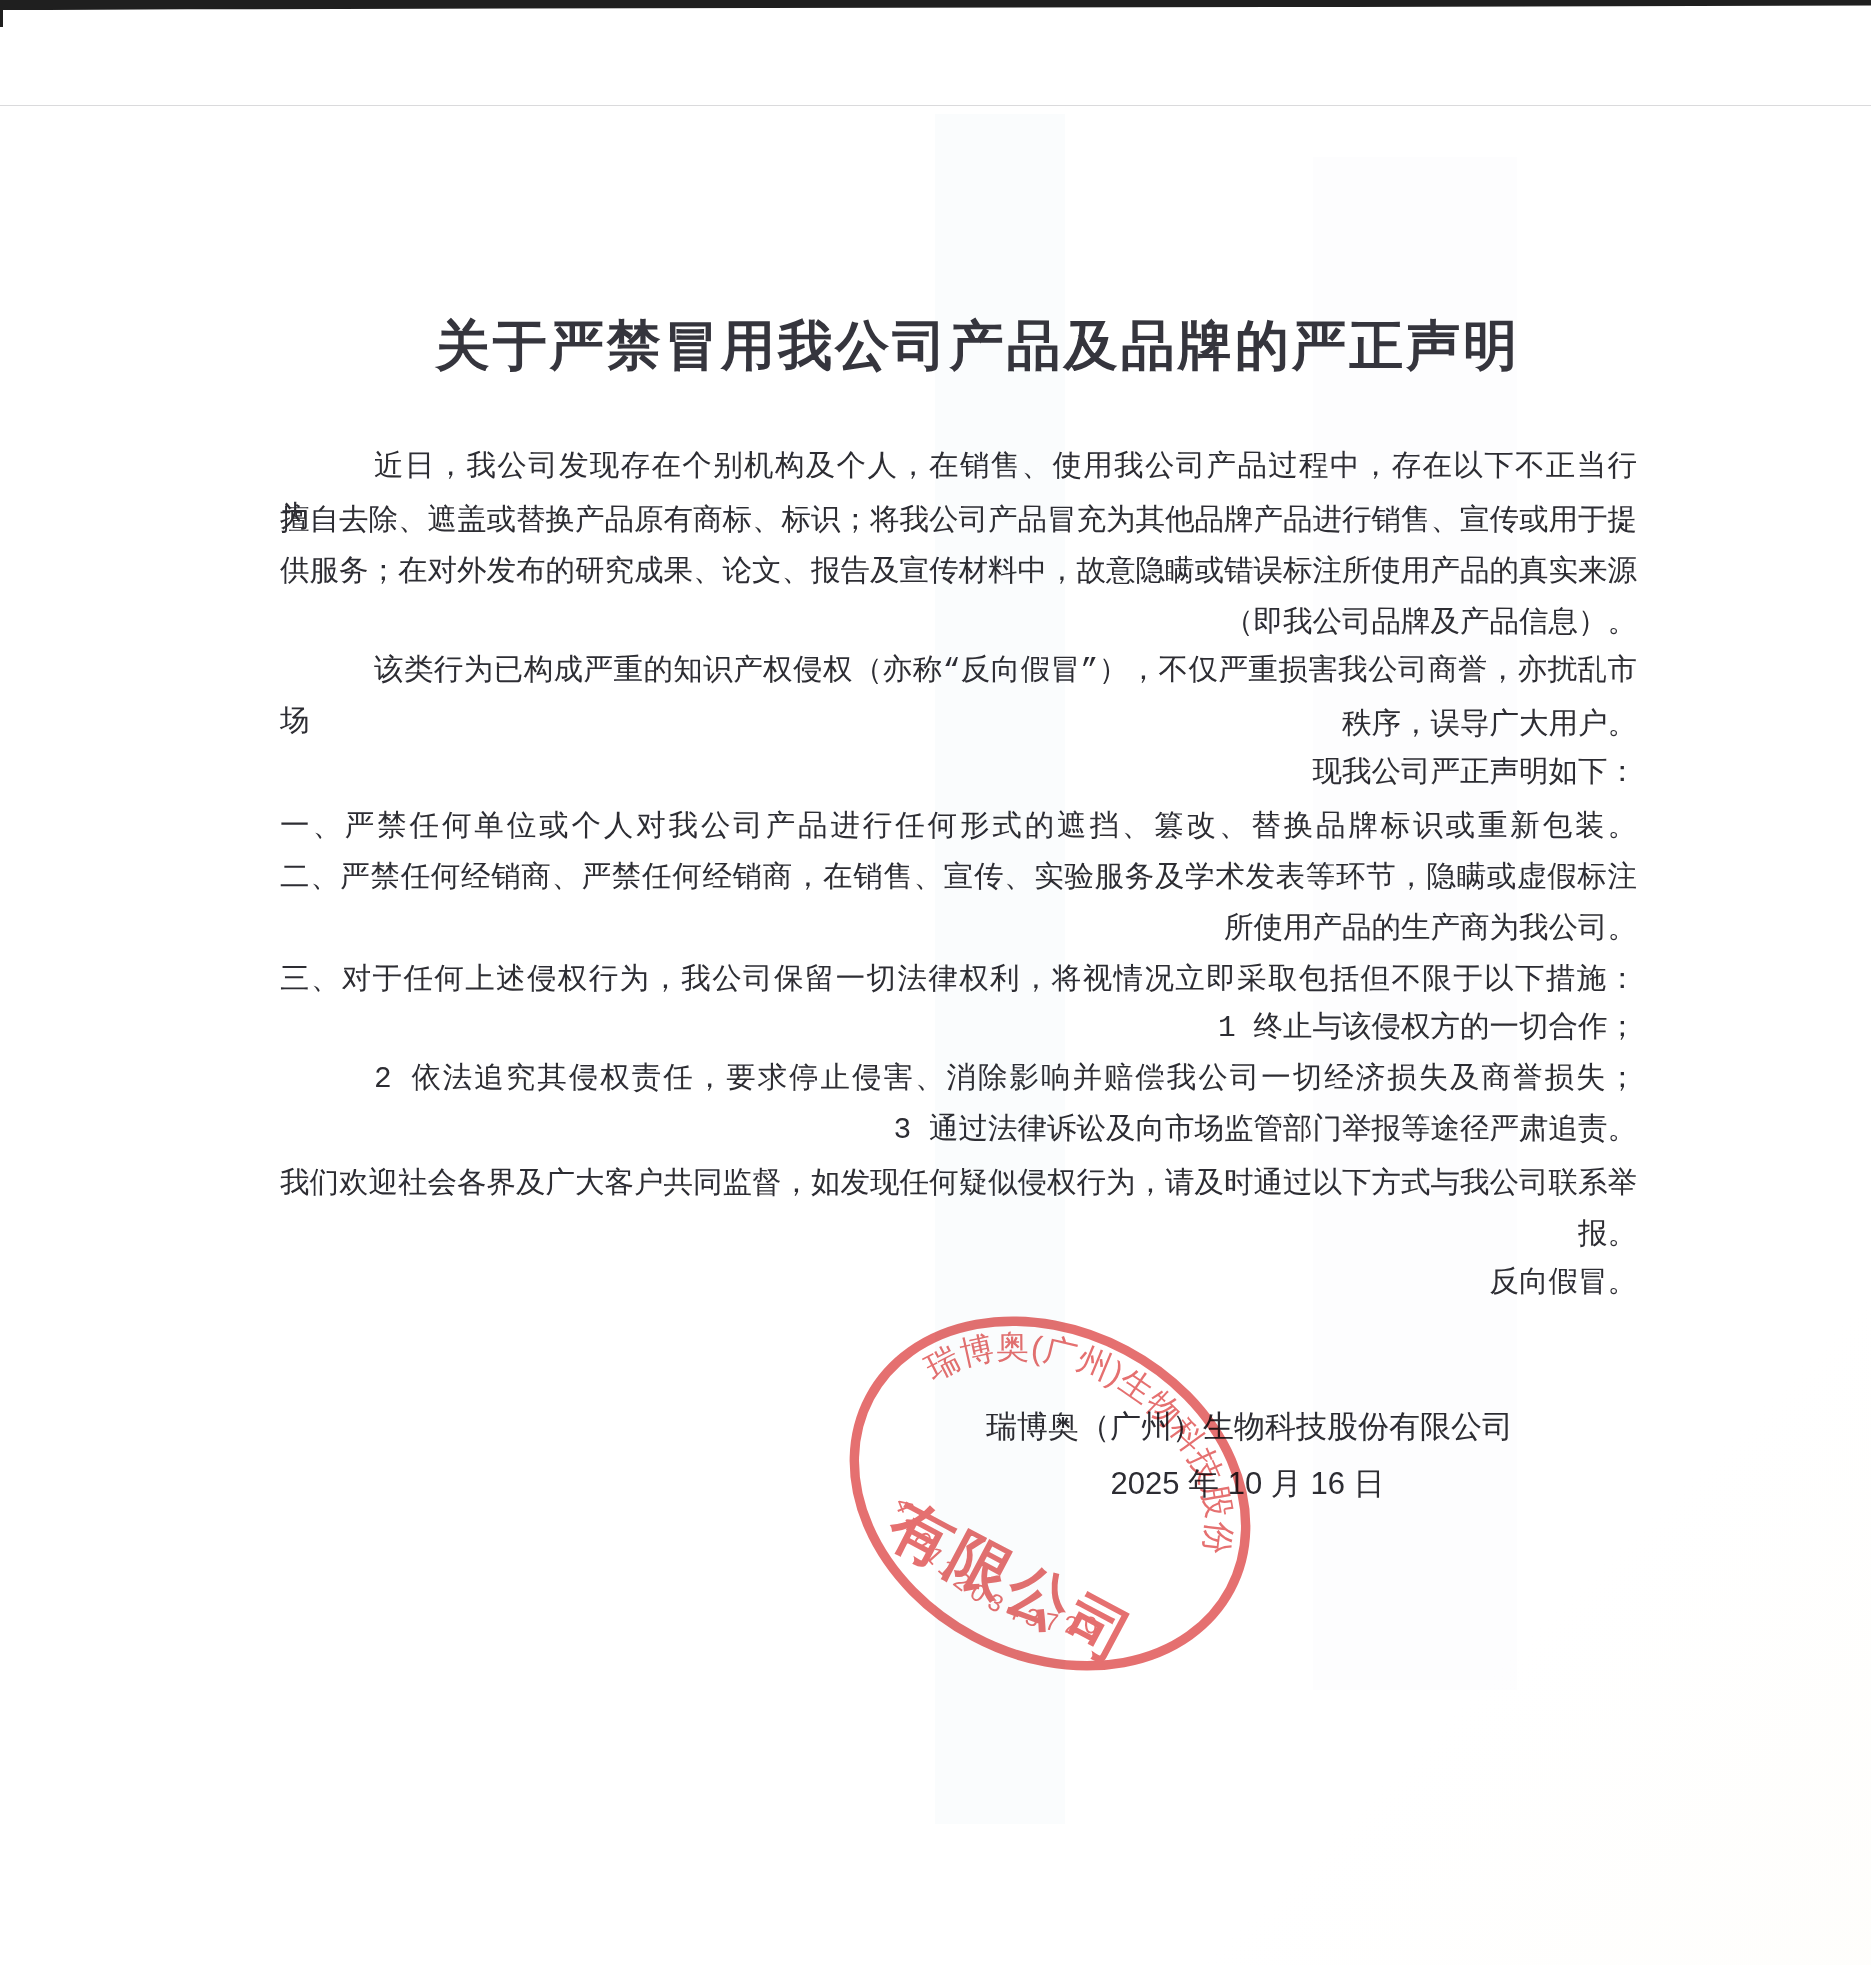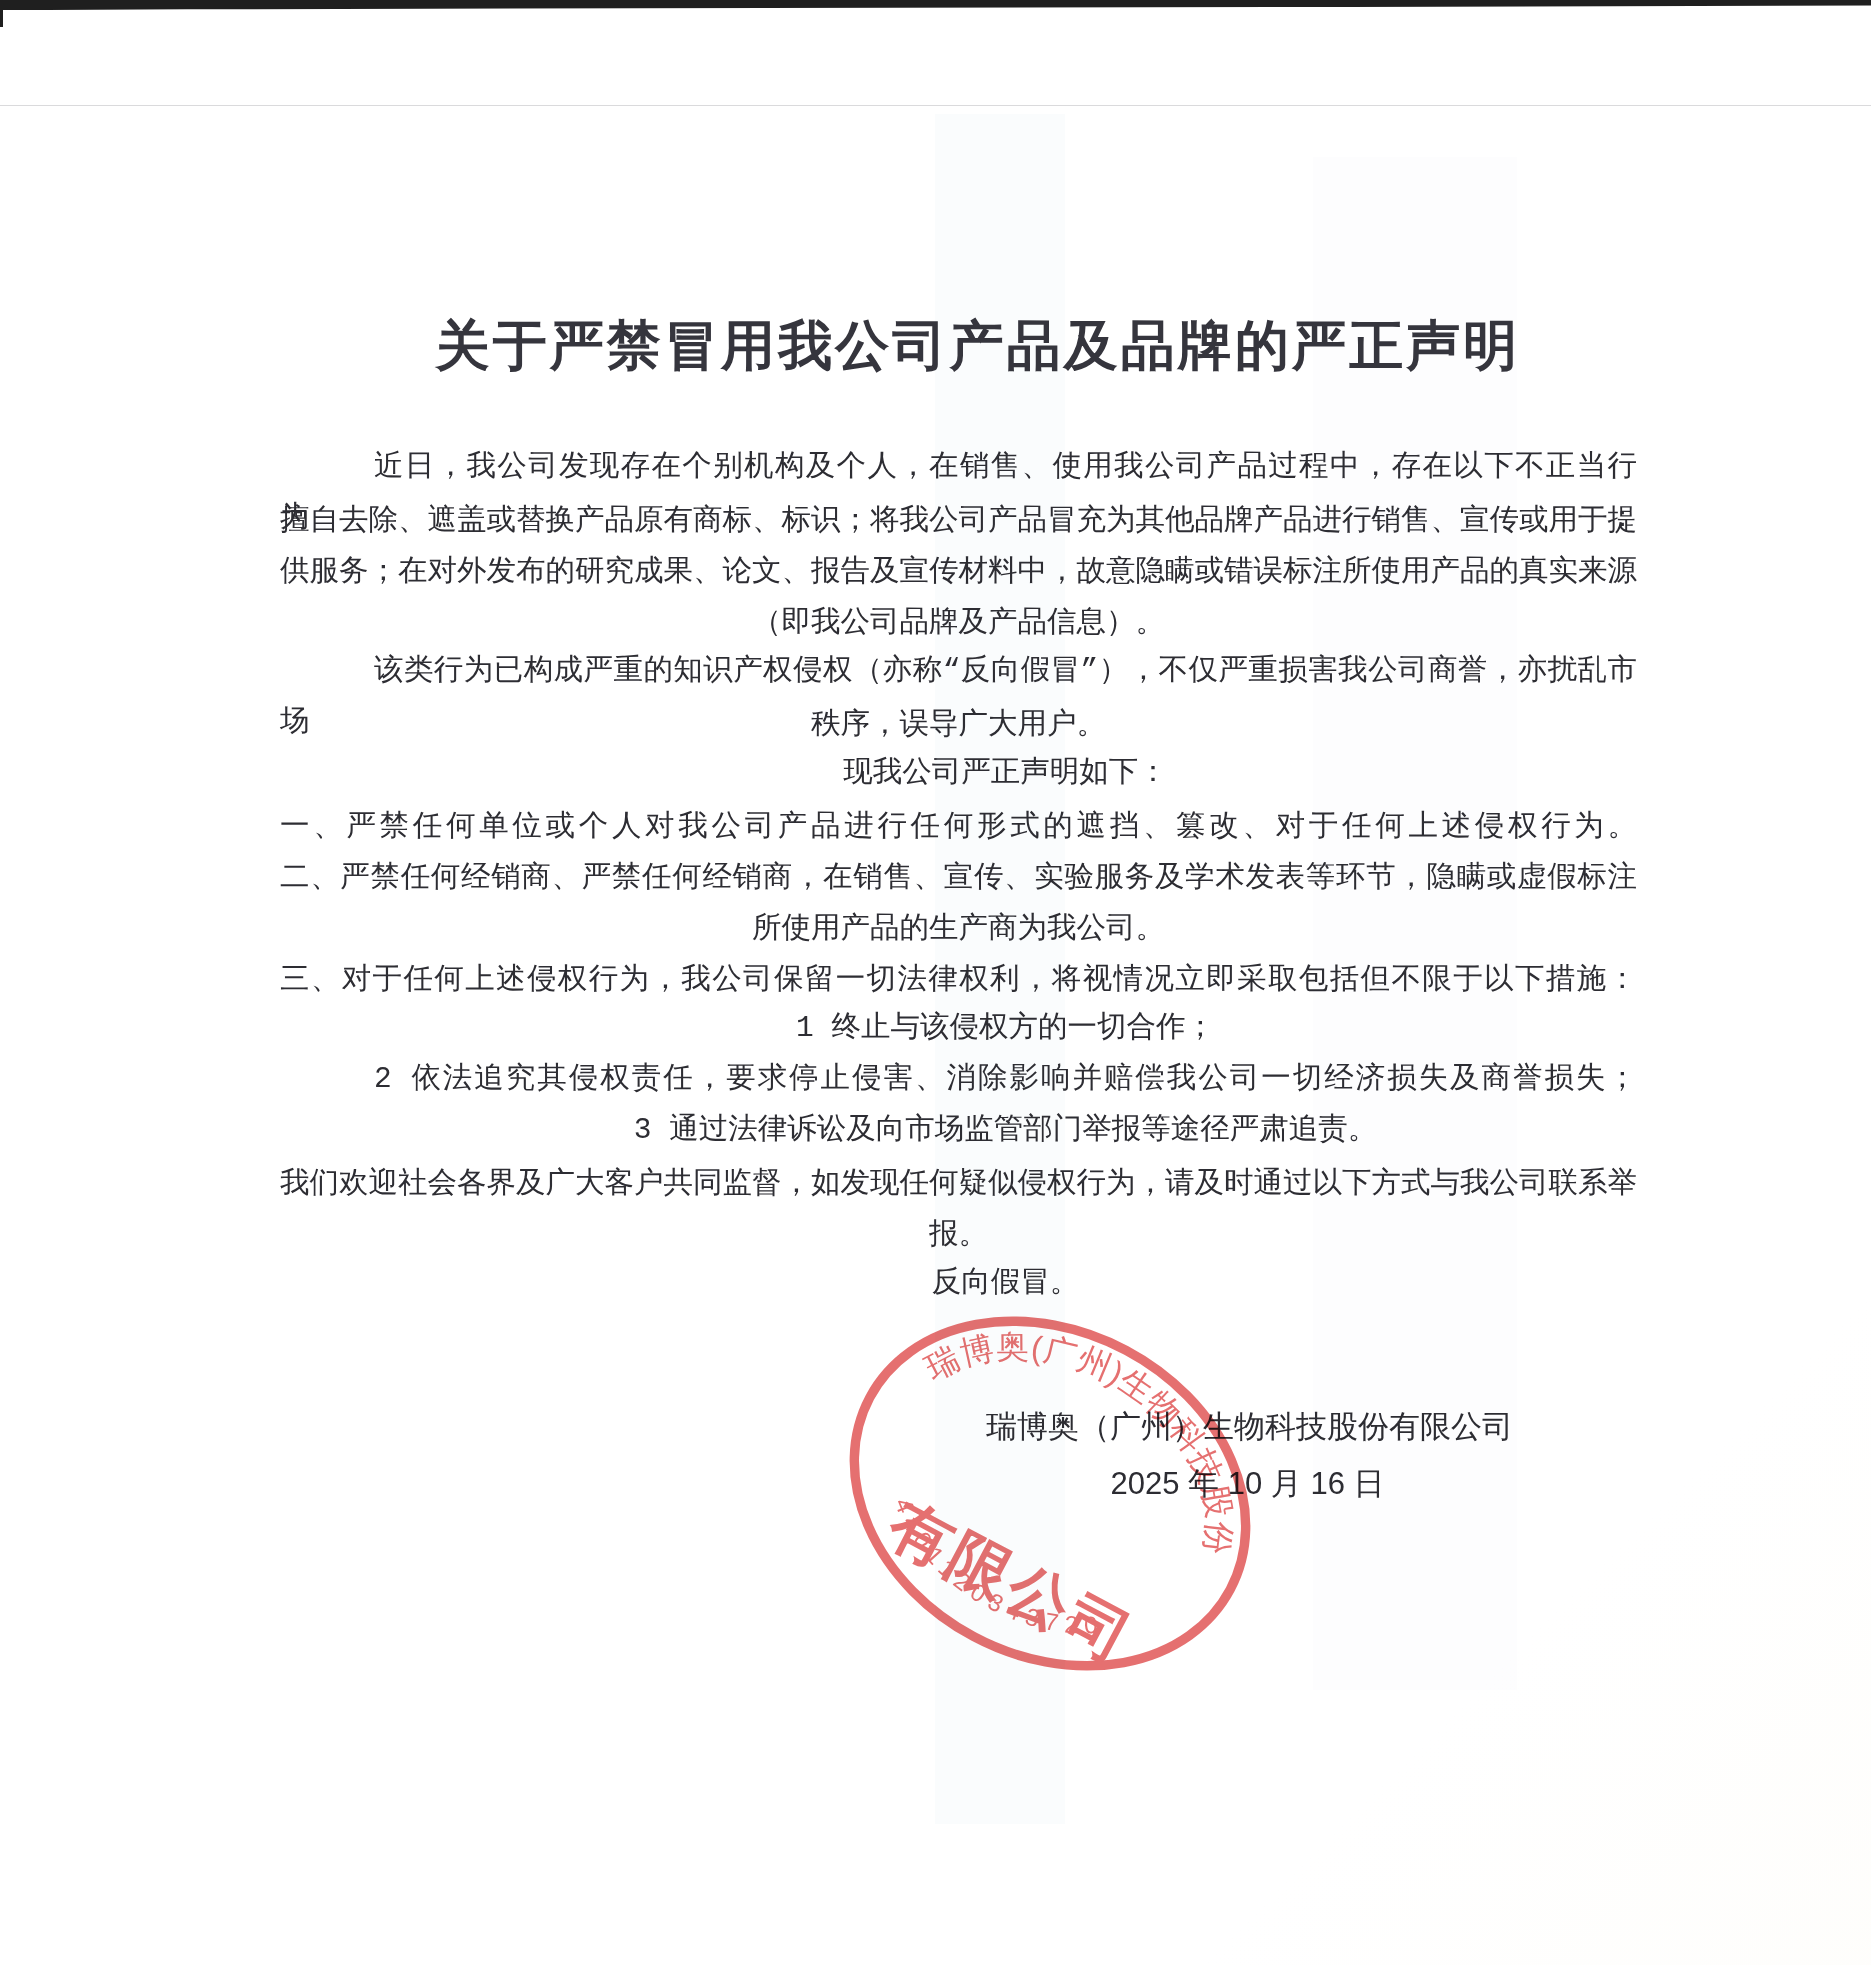--- a/index.html
+++ b/index.html
@@ -22,21 +22,21 @@
   .streak-b{position:absolute;top:157px;left:1313px;width:204px;height:1533px;background:rgba(222,230,242,.07);}
   
   .title{
     position:absolute;top:310px;left:0;width:1872px;height:67px;
     text-align:center;font-size:54px;letter-spacing:3.1px;
     font-weight:600;color:#35353d;white-space:nowrap;padding-left:42px;
   }
   .body-text{position:absolute;top:442px;left:280px;width:1357px;color:#2d2d33;}
   .bline{
     height:51px;line-height:51px;font-size:29.5px;
-    white-space:nowrap;text-align:center;
+    white-space:nowrap;text-align:right;
   }
   .bline.j{white-space:normal;text-align:justify;text-align-last:justify;}
   .bline.ind{padding-left:94px;font-family:Liberation Mono, monospace;}
   .bline.j.ind{padding-left:0;text-indent:94px;}
   .signature{position:absolute;top:1405px;left:986px;width:523px;color:#2c2c32;}
   .sig-company{font-size:31px;line-height:43px;white-space:nowrap;}
   .sig-date{font-size:31px;line-height:43px;margin-top:14px;text-align:center;white-space:nowrap;}
   
   .seal{position:absolute;left:814px;top:1254px;width:472px;height:479px;
         mix-blend-mode:multiply;opacity:.88;}
@@ -60,21 +60,21 @@
   <div class="title">关于严禁冒用我公司产品及品牌的严正声明</div>
 
   <div class="body-text">
       <div class="bline ind j">近日，我公司发现存在个别机构及个人，在销售、使用我公司产品过程中，存在以下不正当行为：</div>
       <div class="bline j">擅自去除、遮盖或替换产品原有商标、标识；将我公司产品冒充为其他品牌产品进行销售、宣传或用于提</div>
       <div class="bline j">供服务；在对外发布的研究成果、论文、报告及宣传材料中，故意隐瞒或错误标注所使用产品的真实来源</div>
       <div class="bline">（即我公司品牌及产品信息）。</div>
       <div class="bline ind j">该类行为已构成严重的知识产权侵权（亦称“反向假冒”），不仅严重损害我公司商誉，亦扰乱市场</div>
       <div class="bline">秩序，误导广大用户。</div>
       <div class="bline ind">现我公司严正声明如下：</div>
-      <div class="bline j">一、严禁任何单位或个人对我公司产品进行任何形式的遮挡、篡改、对于任何上述侵权行为。</div>
+      <div class="bline j">一、严禁任何单位或个人对我公司产品进行任何形式的遮挡、篡改、替换品牌标识或重新包装。</div>
       <div class="bline j">二、严禁任何经销商、严禁任何经销商，在销售、宣传、实验服务及学术发表等环节，隐瞒或虚假标注</div>
       <div class="bline">所使用产品的生产商为我公司。</div>
       <div class="bline j">三、对于任何上述侵权行为，我公司保留一切法律权利，将视情况立即采取包括但不限于以下措施：</div>
       <div class="bline ind">1  终止与该侵权方的一切合作；</div>
       <div class="bline ind j">2  依法追究其侵权责任，要求停止侵害、消除影响并赔偿我公司一切经济损失及商誉损失；</div>
       <div class="bline ind">3  通过法律诉讼及向市场监管部门举报等途径严肃追责。</div>
       <div class="bline j">我们欢迎社会各界及广大客户共同监督，如发现任何疑似侵权行为，请及时通过以下方式与我公司联系举</div>
       <div class="bline">报。</div>
       <div class="bline ind">反向假冒。</div>
     </div>

